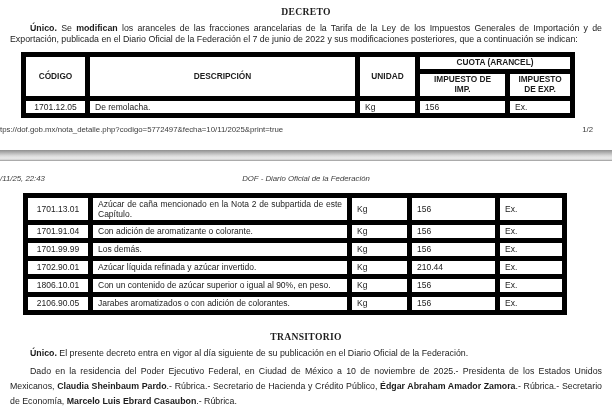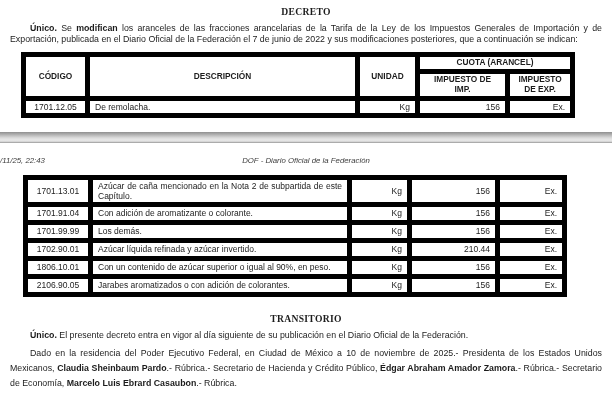--- a/index.html
+++ b/index.html
@@ -41,21 +41,21 @@
   table.tariff th {
     font-size: 8.3px;
     font-weight: bold;
     text-align: center;
     line-height: 9.6px;
     vertical-align: middle;
   }
   table.tariff td { vertical-align: middle; line-height: 10px; }
   td.col-0 { text-align: center; }
   td.col-1 { text-align: justify; }
-  td.col-2, td.col-3, td.col-4 { text-align: right; }
+  td.col-2, td.col-3, td.col-4 { text-align: left; }
   .t1 { margin: 8px 0 0 21px; width: 549px; }
   .t1 thead tr.r1 { height: 13px; }
   .t1 thead tr.r2 { height: 27px; }
   .t1 tbody tr { height: 17px; }
   .t2 { margin: 8px 0 0 23px; width: 539px; border-radius: 13px; }
   .t2 tbody tr { height: 18px; }
   .page1-footer {
     position: relative;
     height: 11px;
     margin-top: 7px;
@@ -115,20 +115,24 @@
         <tr>
           <td class="col-0">1701.12.05</td>
           <td class="col-1">De remolacha.</td>
           <td class="col-2">Kg</td>
           <td class="col-3">156</td>
           <td class="col-4">Ex.</td>
         </tr>
       </tbody>
   </table>
 
+  <div class="page1-footer">
+    <span class="url">tps://dof.gob.mx/nota_detalle.php?codigo=5772497&amp;fecha=10/11/2025&amp;print=true</span>
+    <span class="pagenum">1/2</span>
+  </div>
 </div>
 
 <div class="page-divider"></div>
 
 <div class="page page2">
   <div class="page2-header">
     <span class="timestamp">/11/25, 22:43</span>
     <span class="doc-title">DOF - Diario Oficial de la Federación</span>
   </div>
 

